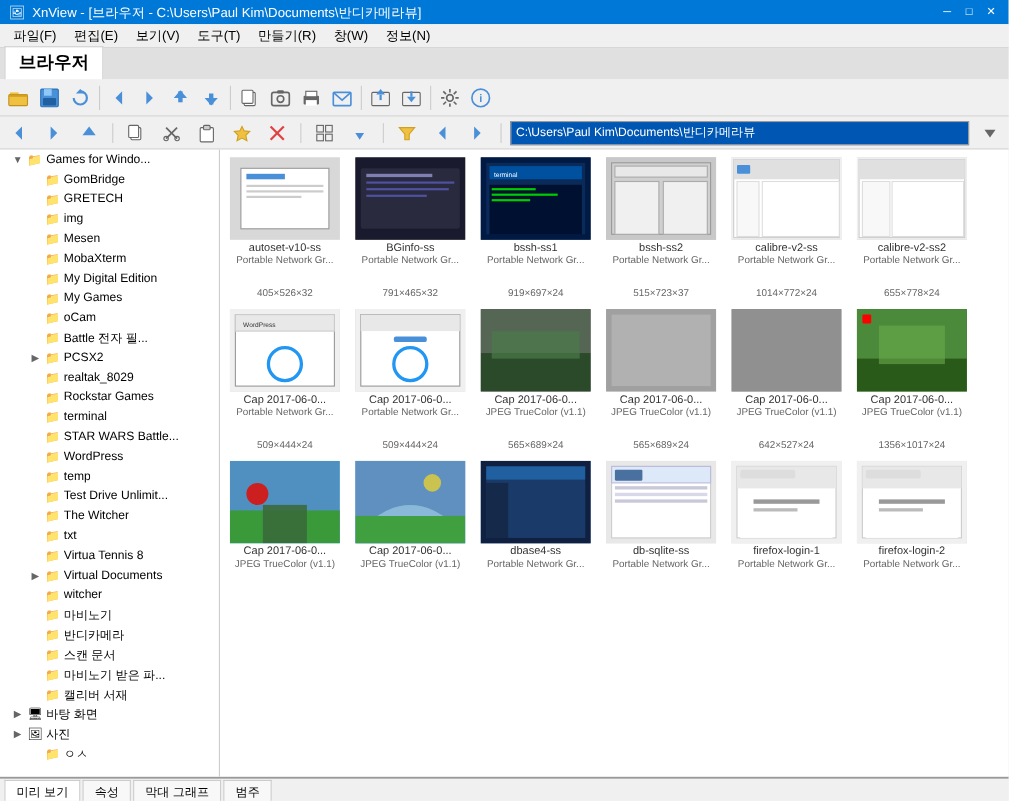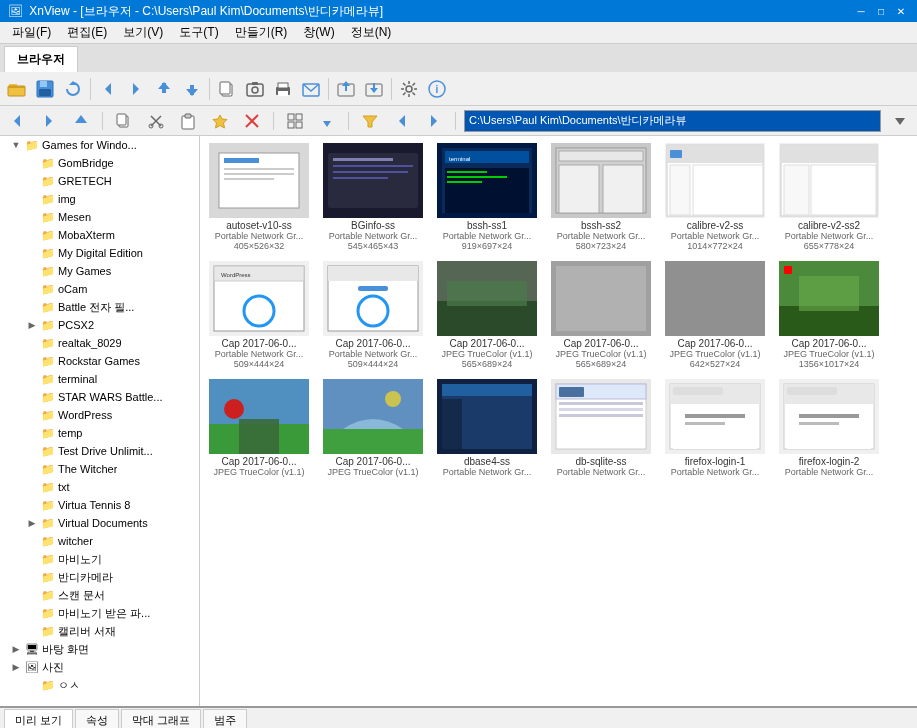--- a/index.html
+++ b/index.html
@@ -10,21 +10,21 @@
     #titlebar-left { display: flex; align-items: center; gap: 6px; }
     #titlebar-controls { display: flex; gap: 4px; }
     .title-btn { width: 16px; height: 16px; display: flex; align-items: center; justify-content: center; cursor: pointer; font-size: 10px; color: white; }
 
     
     #menubar { background: #f0f0f0; height: 22px; display: flex; align-items: center; padding: 0 4px; border-bottom: 1px solid #ccc; }
     .menu-item { padding: 2px 8px; cursor: pointer; font-size: 12px; }
 
     
     #tabbar { background: #e0e0e0; height: 28px; display: flex; align-items: flex-end; padding-left: 4px; }
-    .tab { background: #f8f8f8; border: 1px solid #ccc; border-bottom: none; padding: 4px 12px; cursor: pointer; font-size: 12px; font-weight: bold; }
+    .tab { background: #f8f8f8; border: 1px solid #ccc; border-bottom: none; padding: 4px 12px; cursor: pointer; font-size: 16px; font-weight: bold; }
     .tab.active { background: white; }
 
     
     #toolbar1 { background: #f0f0f0; height: 34px; display: flex; align-items: center; padding: 0 4px; border-bottom: 1px solid #ccc; gap: 2px; }
     #toolbar2 { background: #f0f0f0; height: 30px; display: flex; align-items: center; padding: 0 4px; border-bottom: 1px solid #ccc; gap: 6px; }
     .tb-btn { width: 26px; height: 26px; display: flex; align-items: center; justify-content: center; cursor: pointer; border: 1px solid transparent; font-size: 14px; }
     .tb-sep { width: 1px; height: 22px; background: #ccc; margin: 0 2px; }
     .tb-sep-sm { width: 1px; height: 18px; background: #ccc; margin: 0 2px; }
     
     
@@ -40,21 +40,21 @@
     .tree-expander { width: 16px; height: 16px; display: inline-flex; align-items: center; justify-content: center; font-size: 9px; color: #666; flex-shrink: 0; }
     .tree-icon { width: 16px; height: 16px; display: inline-flex; align-items: center; justify-content: center; flex-shrink: 0; }
     .tree-label { margin-left: 2px; overflow: hidden; text-overflow: ellipsis; }
 
     
     #filearea { flex: 1; overflow-y: auto; background: white; padding: 4px; display: flex; flex-wrap: wrap; align-content: flex-start; gap: 4px; }
     .thumb { width: 110px; display: flex; flex-direction: column; align-items: center; cursor: pointer; padding: 2px; border: 1px solid transparent; }
     .thumb-img { width: 100px; height: 75px; background: #888; display: flex; align-items: center; justify-content: center; font-size: 9px; color: white; text-align: center; overflow: hidden; position: relative; }
     .thumb-name { font-size: 10px; text-align: left; word-break: break-all; margin-top: 2px; color: #333; }
     .thumb-type { font-size: 9px; color: #666; text-align: center; }
-    .thumb-size { font-size: 9px; color: #666; text-align: center; }
+    .thumb-size { font-size: 9px; color: #666; text-align: center; margin-top: 20px; }
 
     
     #bottom { height: 210px; border-top: 2px solid #999; display: flex; flex-direction: column; }
     #bottom-tabs { display: flex; background: #f0f0f0; border-bottom: 1px solid #ccc; height: 24px; align-items: flex-end; padding-left: 4px; }
     .btab { padding: 3px 10px; cursor: pointer; font-size: 11px; border: 1px solid #ccc; border-bottom: none; background: #f8f8f8; margin-right: 2px; }
     .btab.active { background: white; }
     .bg-dark { background: #333 !important; }
     .bg-white { background: #e0e0e0 !important; }
 
     .sidebar-scroll { overflow-y: auto; height: 100%; }
@@ -494,21 +494,21 @@
             <rect width="100" height="75" fill="#1a1a2e"></rect>
             <rect x="5" y="10" width="90" height="55" fill="#2a2a3e" rx="2"></rect>
             <rect x="10" y="15" width="60" height="3" fill="#8080b0"></rect>
             <rect x="10" y="22" width="80" height="2" fill="#5050a0"></rect>
             <rect x="10" y="28" width="75" height="2" fill="#5050a0"></rect>
             <rect x="10" y="34" width="55" height="2" fill="#5050a0"></rect>
           </svg>
       </div>
       <div class="thumb-name">BGinfo-ss</div>
       <div class="thumb-type">Portable Network Gr...</div>
-      <div class="thumb-size">545×465×43</div>
+      <div class="thumb-size">791×465×32</div>
     </div>
 
     <div class="thumb">
       <div class="thumb-img" style="background:#001a44;">
         <svg width="100" height="75" viewBox="0 0 100 75">
             <rect width="100" height="75" fill="#001a44"></rect>
             <rect x="5" y="5" width="90" height="65" fill="#0a2a5a"></rect>
             <rect x="8" y="8" width="84" height="12" fill="#0050a0"></rect>
             <text x="12" y="18" fill="#fff" font-size="6">terminal</text>
             <rect x="8" y="25" width="84" height="45" fill="#001030"></rect>
@@ -527,21 +527,21 @@
         <svg width="100" height="75" viewBox="0 0 100 75">
             <rect width="100" height="75" fill="#c8c8c8"></rect>
             <rect x="5" y="5" width="90" height="65" fill="#d0d0d0" stroke="#999"></rect>
             <rect x="8" y="8" width="84" height="10" fill="#e8e8e8" stroke="#aaa"></rect>
             <rect x="8" y="22" width="40" height="48" fill="#f0f0f0" stroke="#aaa"></rect>
             <rect x="52" y="22" width="40" height="48" fill="#f0f0f0" stroke="#aaa"></rect>
           </svg>
       </div>
       <div class="thumb-name">bssh-ss2</div>
       <div class="thumb-type">Portable Network Gr...</div>
-      <div class="thumb-size">580×723×24</div>
+      <div class="thumb-size">515×723×37</div>
     </div>
 
     <div class="thumb">
       <div class="thumb-img bg-white">
         <svg width="100" height="75" viewBox="0 0 100 75">
             <rect width="100" height="75" fill="#f0f0f0"></rect>
             <rect x="2" y="2" width="96" height="71" fill="white" stroke="#ccc"></rect>
             <rect x="2" y="2" width="96" height="18" fill="#e0e0e0"></rect>
             <rect x="5" y="7" width="12" height="8" fill="#4a90d9" rx="1"></rect>
             <rect x="5" y="22" width="20" height="50" fill="#f8f8f8" stroke="#ddd"></rect>

